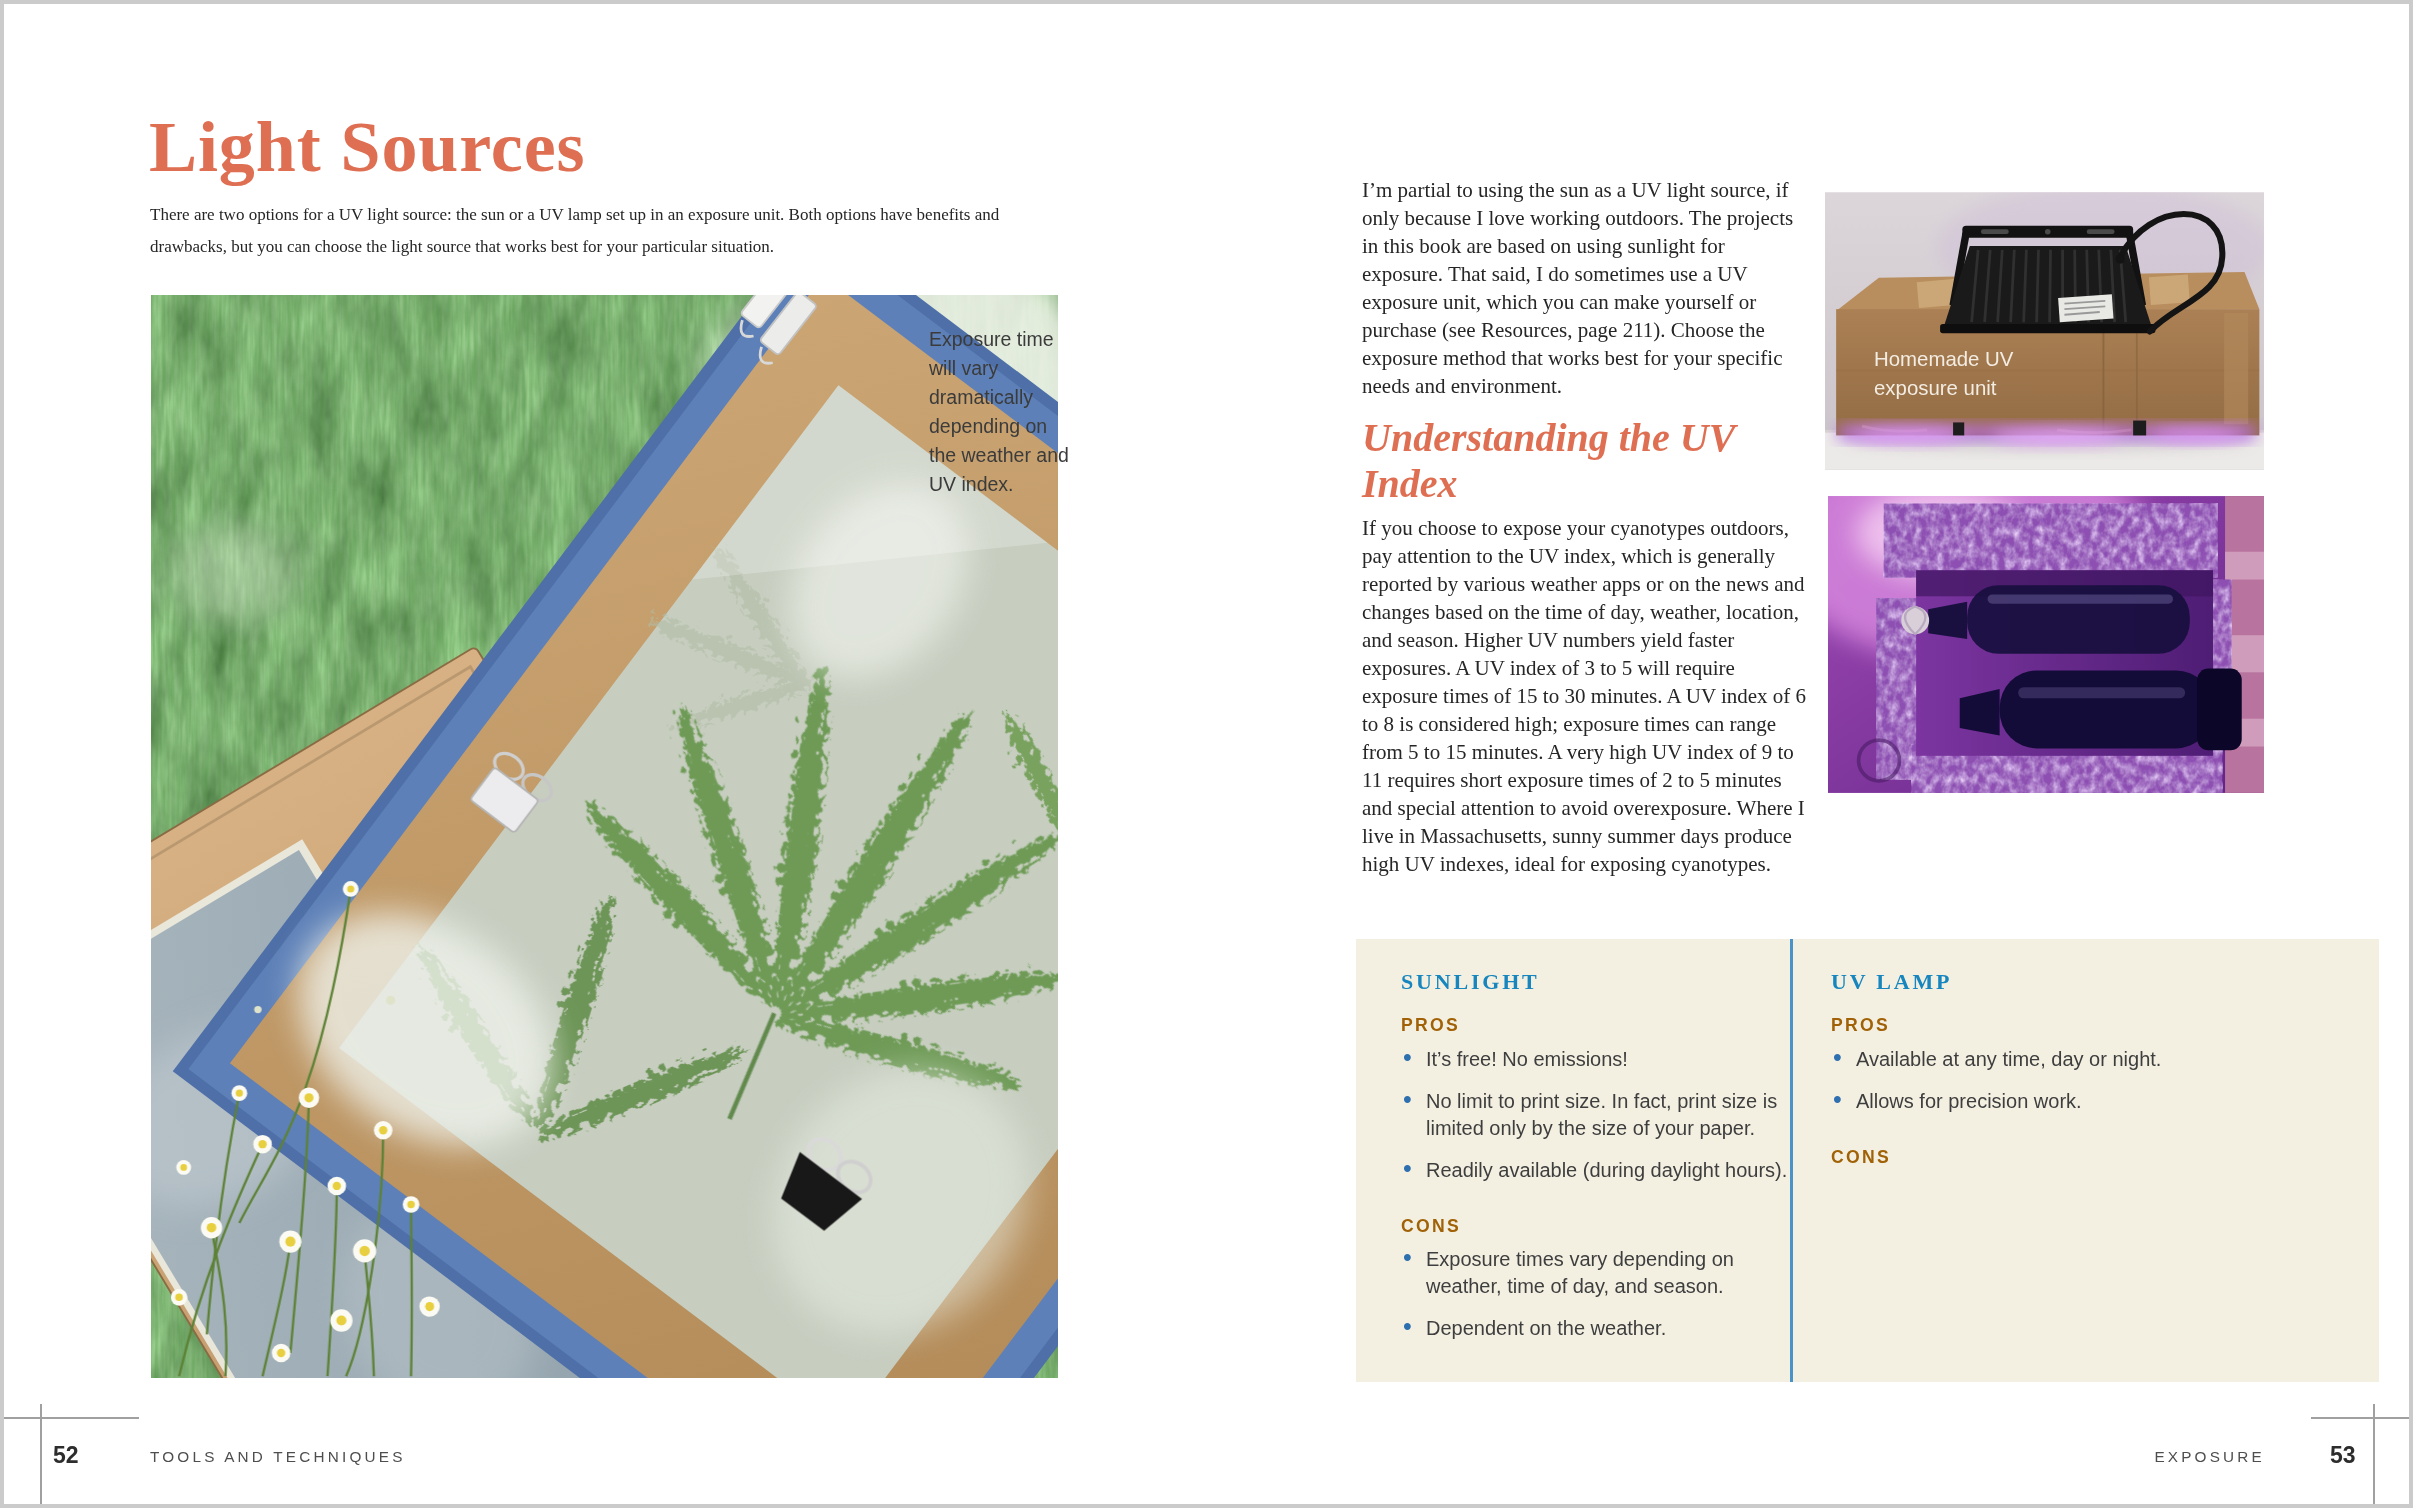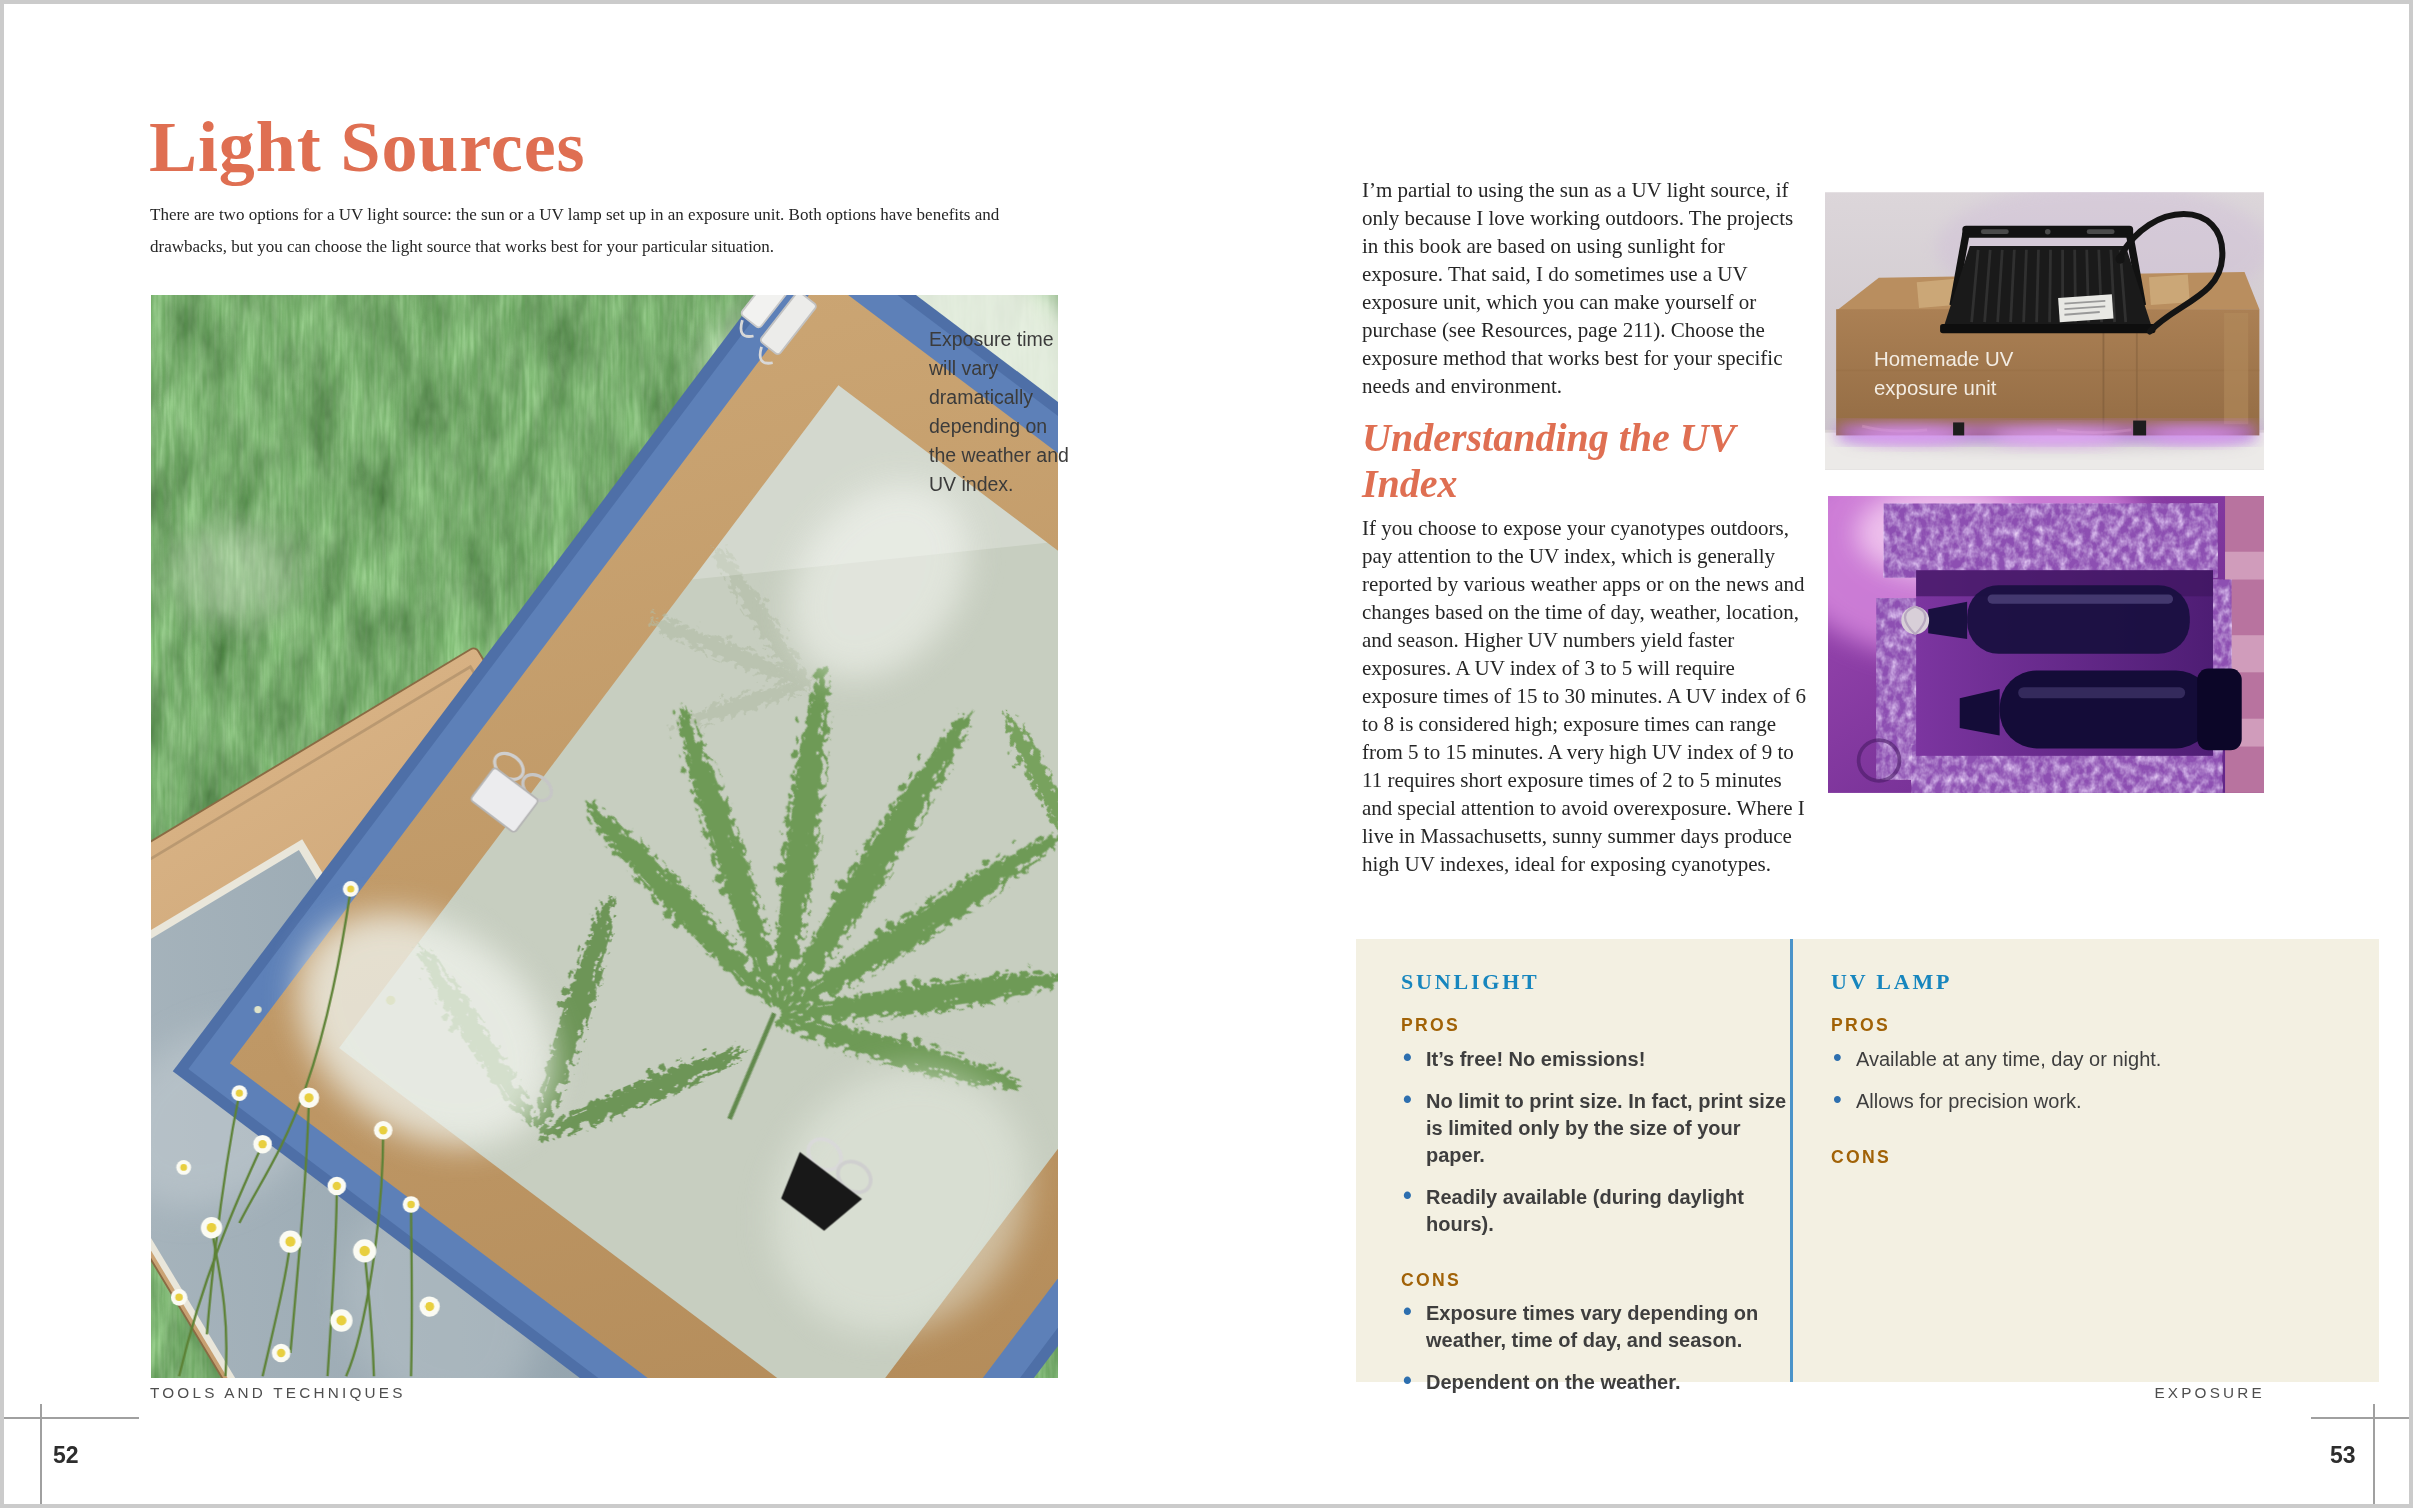--- a/index.html
+++ b/index.html
@@ -35,29 +35,29 @@
   .panel-col{position:absolute;top:30px;}
   .panel-col.c0{left:45px;width:379px;}
   .panel-col.c1{left:475px;width:390px;}
   .col-title{font-size:22px;font-weight:bold;letter-spacing:2.8px;color:var(--accent-blue,#1786be);
              margin:0 0 20.4px 0;font-family:Liberation Serif, serif;}
   .group-label{font-size:17.6px;font-weight:bold;letter-spacing:2.3px;color:#a16207;margin:0 0 9.3px 0;}
   .group-label.cons{margin-top:32px;}
   .panel ul{list-style:none;margin:0;padding:0;}
   .panel li{position:relative;padding-left:25px;margin:0 0 15px 0;font-size:20px;line-height:27px;
             color:#3e3e3e;}
-  .panel-col.c0 li{width:371px;font-weight:bold;}
+  .panel-col.c0 li{width:371px;}
   .panel-col.c1 li{width:364px;}
   .panel li::before{content:"\2022";position:absolute;left:1.9px;top:-1.9px;
                     color:var(--bullet-blue,#2d6faf);font-size:25px;}
 
   .footer-num{position:absolute;top:1442px;font-size:23px;font-weight:bold;color:#2d2d2d;}
   .footer-num.left{left:53px;}
   .footer-num.right{left:2330px;}
-  .footer-sec{position:absolute;top:1384px;font-size:15.3px;letter-spacing:3.2px;
+  .footer-sec{position:absolute;top:1448px;font-size:15.3px;letter-spacing:3.2px;
               color:var(--footer-text,#4e4e4e);}
   .footer-sec.left{left:150px;}
   .footer-sec.right{left:2079px;width:186px;text-align:right;}
 
   .cropmark{position:absolute;background:#a0a0a0;}
   .cm-bl-h{left:0;top:1417px;width:139px;height:1.9px;}
   .cm-bl-v{left:40px;top:1404px;width:1.9px;height:105px;}
   .cm-br-h{left:2311px;top:1417px;width:102px;height:1.9px;}
   .cm-br-v{left:2373px;top:1404px;width:1.9px;height:105px;}
 </style>

